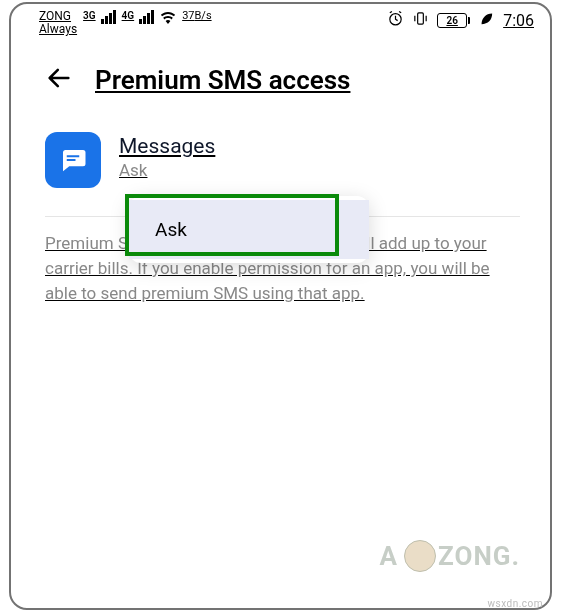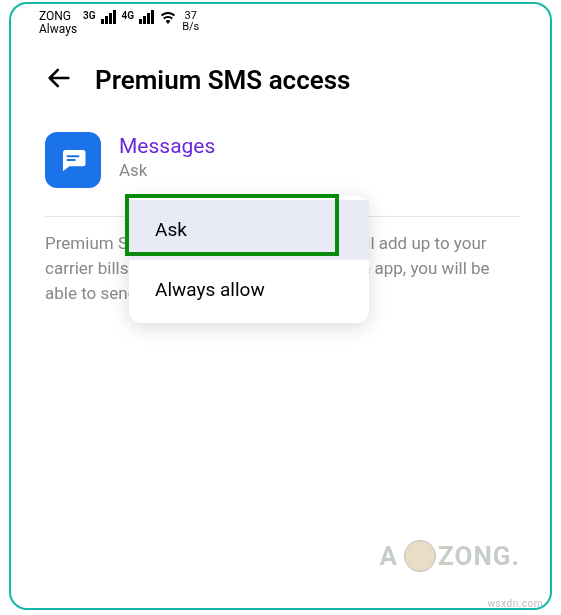--- a/index.html
+++ b/index.html
@@ -9,28 +9,29 @@
       font-family: -apple-system, BlinkMacSystemFont, "Segoe UI", Roboto, Arial, sans-serif;
     }
     body {
       width: 561px;
       height: 615px;
       background: #fff;
       position: relative;
       overflow: hidden;
     }
     .phone-frame {
-      border: 2px solid #14b8a6;
+      border: 2px solid #737373;
       border-radius: 18px;
       width: 543px;
       height: 608px;
       margin: 2px auto;
       overflow: hidden;
       position: relative;
       background: #fff;
+      text-decoration: underline;
     }
     
     .status-bar {
       display: flex;
       justify-content: space-between;
       align-items: flex-start;
       padding: 6px 16px 2px 28px;
       font-size: 13px;
       color: #000;
     }
@@ -63,21 +64,21 @@
       width: 3px;
       background: #000;
     }
     .bars span:nth-child(1){height:5px}
     .bars span:nth-child(2){height:8px}
     .bars span:nth-child(3){height:11px}
     .bars span:nth-child(4){height:14px}
     .wifi-icon svg { width:16px; height:16px; }
     .data-rate {
       display:flex;
-      flex-direction:column;
+      flex-direction:row;
       font-size:11px;
       line-height:1;
       align-items:center;
     }
     .status-right {
       display:flex;
       align-items:center;
       gap:8px;
     }
     .status-right svg { width:17px; height:17px; }
@@ -134,21 +135,21 @@
       background:#1a73e8;
       border-radius:12px;
       display:flex;
       align-items:center;
       justify-content:center;
     }
     .app-icon svg { width:30px; height:30px; }
     .app-text { padding-top:2px; }
     .app-name {
       font-size:21px;
-      color:#6d28d9;
+      color:#0f172a;
       font-weight:400;
     }
     .app-status {
       font-size:17px;
       color:#888;
       margin-top:2px;
     }
     .divider {
       border:none;
       border-top:1px solid #e5e5e5;
@@ -255,20 +256,43 @@
       <span class="wifi-icon">
         <svg viewBox="0 0 24 24">
             <path fill="#000" d="M12 21l3.6-4.6c-1-0.8-2.3-1.3-3.6-1.3s-2.6 0.5-3.6 1.3L12 21zM12 3C7.9 3 4.1 4.6 1.3 7.2l1.8 2.3C5.5 7.4 8.6 6 12 6s6.5 1.4 8.9 3.5l1.8-2.3C19.9 4.6 16.1 3 12 3zM12 9c-2.8 0-5.3 1.1-7.2 2.8l1.8 2.3c1.4-1.3 3.3-2.1 5.4-2.1s4 0.8 5.4 2.1l1.8-2.3C17.3 10.1 14.8 9 12 9z"></path>
           </svg>
       </span>
       <div class="data-rate">
         <span>37</span>
         <span>B/s</span>
       </div>
     </div>
+    <div class="status-right">
+      <span>
+        <svg viewBox="0 0 24 24">
+            <path fill="none" stroke="#000" stroke-width="1.7" d="M12 21a8 8 0 100-16 8 8 0 000 16zM12 8v5l3 2M4 4l3-2M20 4l-3-2"></path>
+          </svg>
+      </span>
+      <span>
+        <svg viewBox="0 0 24 24">
+            <rect x="8" y="4" width="8" height="16" rx="1.5" fill="none" stroke="#000" stroke-width="1.7"></rect>
+            <path stroke="#000" stroke-width="1.7" d="M4 8v8M20 8v8"></path>
+          </svg>
+      </span>
+      <div class="battery">
+        <div class="battery-body">26</div>
+        <div class="battery-tip"></div>
+      </div>
+      <span>
+        <svg viewBox="0 0 24 24">
+            <path fill="#000" d="M5 20c0-8 6-15 15-15 0 9-6 15-15 15z"></path>
+          </svg>
+      </span>
+      <span class="clock">7:06</span>
+    </div>
   </div>
 
   <div class="page-header">
     <span class="back-arrow">
       <svg viewBox="0 0 24 24">
           <path fill="none" stroke="#000" stroke-width="2.2" stroke-linecap="round" stroke-linejoin="round" d="M20 12H4M11 5l-7 7 7 7"></path>
         </svg>
     </span>
     <h1 class="page-title">Premium SMS access</h1>
   </div>
@@ -285,21 +309,20 @@
         <div class="app-name">Messages</div>
         <div class="app-status">Ask</div>
       </div>
     </div>
     <hr class="divider">
     <p class="description">Premium SMS may cost you money and will add up to your carrier bills. If you enable permission for an app, you will be able to send premium SMS using that app.</p>
   </div>
 
   <div class="popup">
     <div class="popup-item selected">Ask</div>
-    <div class="popup-item">Always allow</div>
   </div>
 
   <div class="highlight-box"></div>
 
   <div class="wm-logo">
     <span>A</span>
     <span class="face"></span>
     <span>ZONG.</span>
   </div>
 </div>

